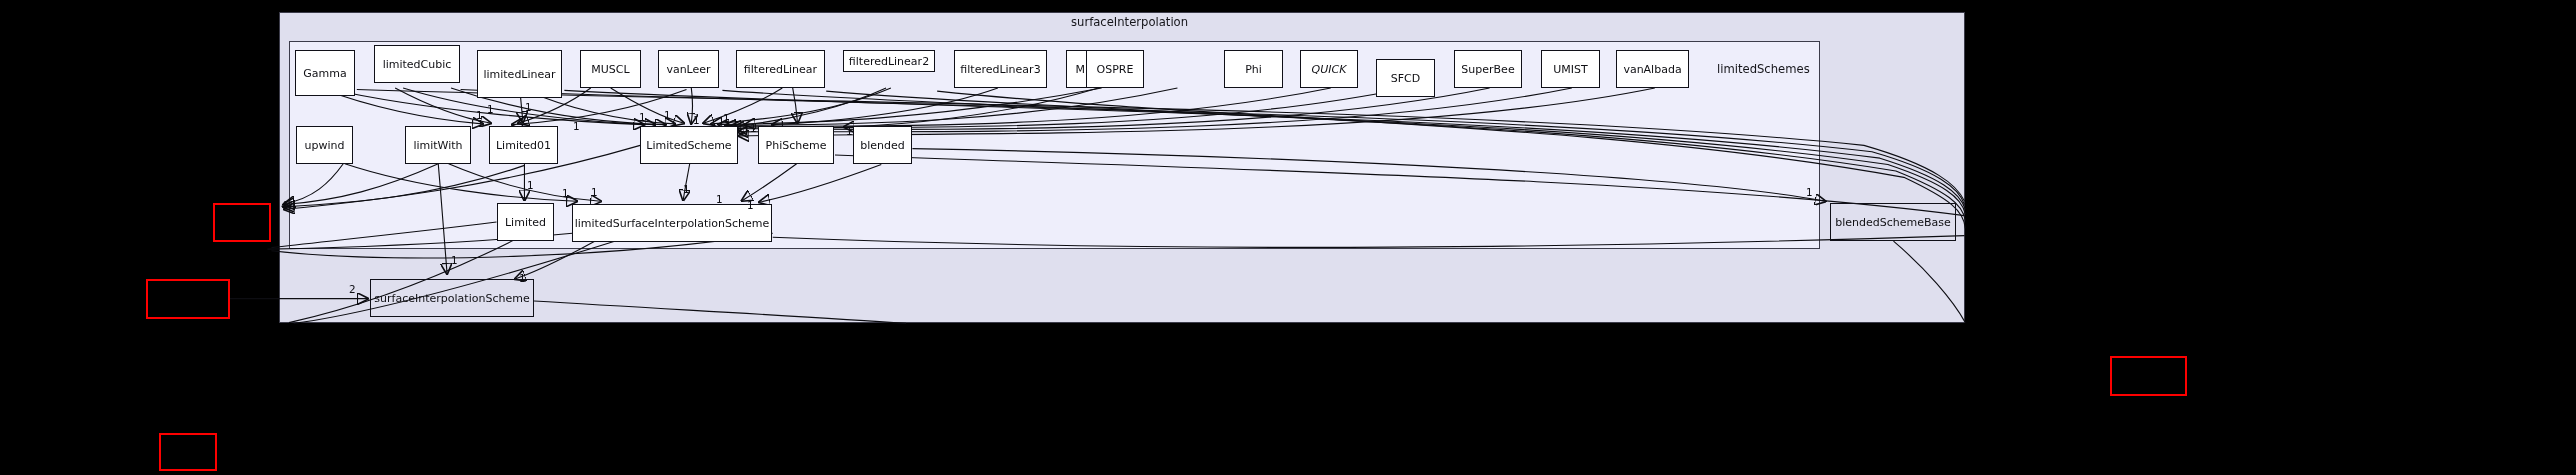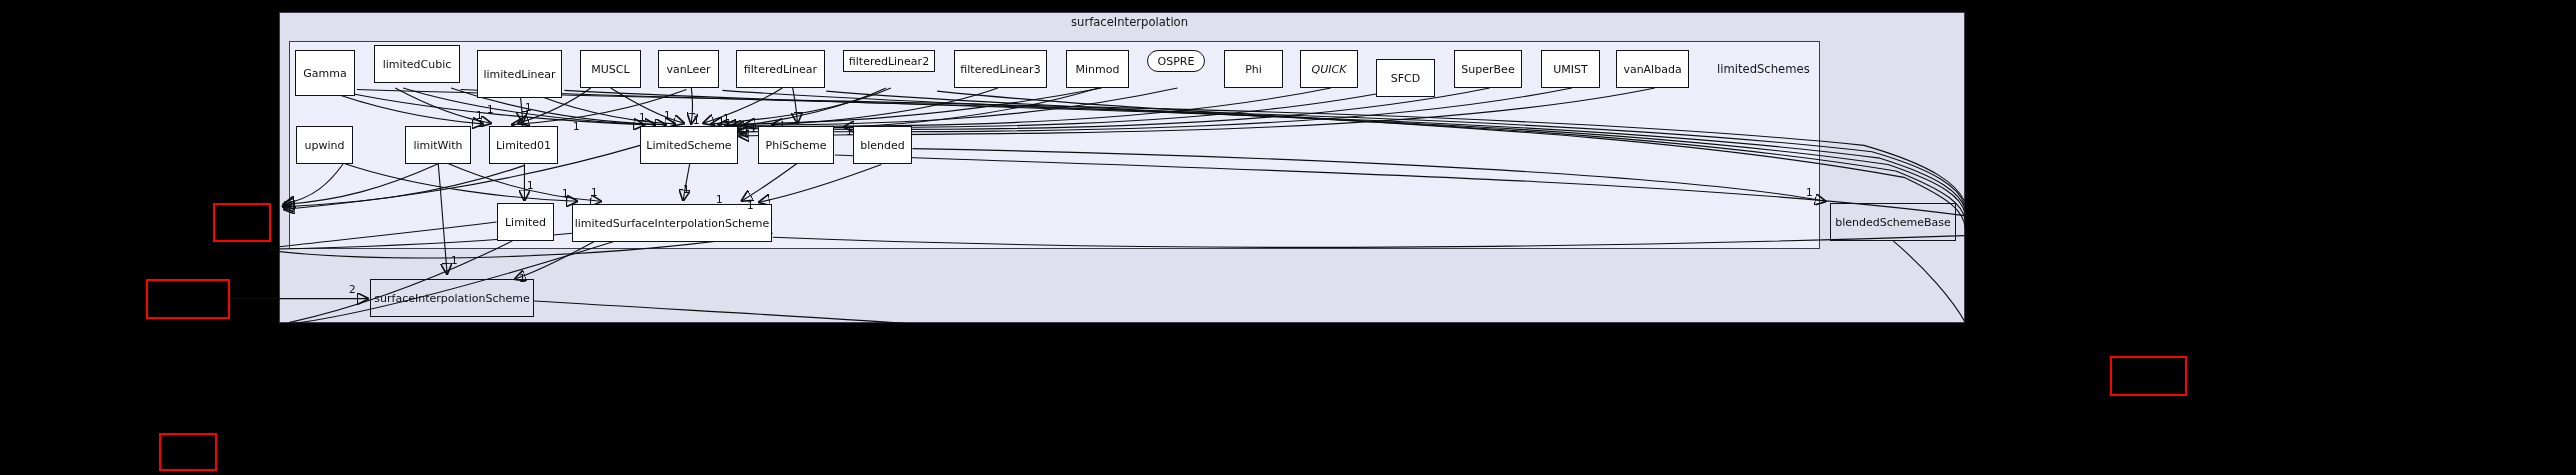--- a/index.html
+++ b/index.html
@@ -107,21 +107,21 @@
   <div class="layer" id="nodes-layer">
       <div class="node white" style="left: 295px; top: 50px; width: 60px; height: 46px;">Gamma</div>
       <div class="node white" style="left: 374px; top: 45px; width: 86px; height: 38px;">limitedCubic</div>
       <div class="node white" style="left: 477px; top: 50px; width: 85px; height: 48px;">limitedLinear</div>
       <div class="node white" style="left: 580px; top: 50px; width: 61px; height: 38px;">MUSCL</div>
       <div class="node white" style="left: 658px; top: 50px; width: 61px; height: 38px;">vanLeer</div>
       <div class="node white" style="left: 736px; top: 50px; width: 89px; height: 38px;">filteredLinear</div>
       <div class="node white" style="left: 843px; top: 50px; width: 92px; height: 22px;">filteredLinear2</div>
       <div class="node white" style="left: 954px; top: 50px; width: 93px; height: 38px;">filteredLinear3</div>
       <div class="node white" style="left: 1066px; top: 50px; width: 63px; height: 38px;">Minmod</div>
-      <div class="node white" style="left: 1147px; top: 50px; width: 58px; height: 22px; border-radius: 13px;">OSPRE</div>
+      <div class="node white" style="left: 1086px; top: 50px; width: 58px; height: 38px;">OSPRE</div>
       <div class="node white" style="left: 1224px; top: 50px; width: 59px; height: 38px;">Phi</div>
       <div class="node white" style="left: 1300px; top: 50px; width: 58px; height: 38px; font-style: italic;">QUICK</div>
       <div class="node white" style="left: 1376px; top: 50px; width: 59px; height: 38px; margin-top: 9px;">SFCD</div>
       <div class="node white" style="left: 1454px; top: 50px; width: 68px; height: 38px;">SuperBee</div>
       <div class="node white" style="left: 1541px; top: 50px; width: 59px; height: 38px;">UMIST</div>
       <div class="node white" style="left: 1616px; top: 50px; width: 73px; height: 38px;">vanAlbada</div>
       <div class="node white" style="left: 296px; top: 126px; width: 57px; height: 38px;">upwind</div>
       <div class="node white" style="left: 405px; top: 126px; width: 66px; height: 38px;">limitWith</div>
       <div class="node white" style="left: 489px; top: 126px; width: 69px; height: 38px;">Limited01</div>
       <div class="node white" style="left: 640px; top: 126px; width: 98px; height: 38px;">LimitedScheme</div>

